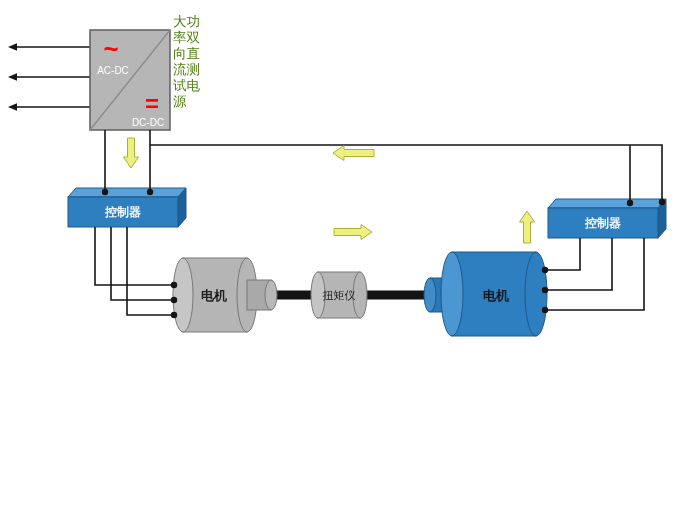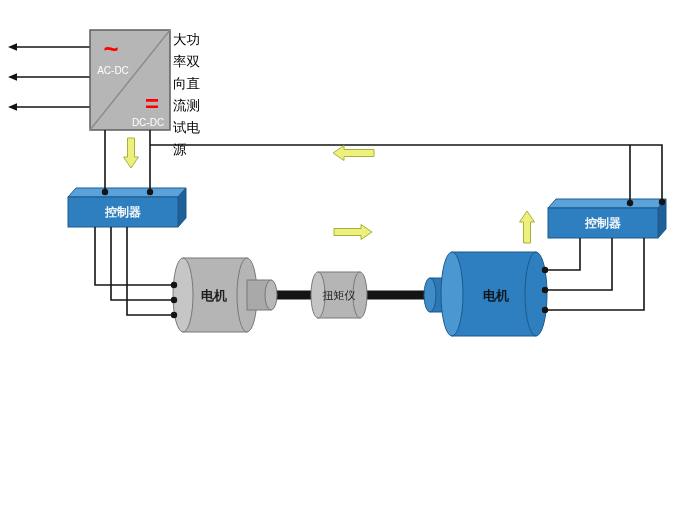--- a/index.html
+++ b/index.html
@@ -8,25 +8,25 @@
     width: 675px;
     height: 512px;
     background: #ffffff;
     font-family: "Liberation Sans", sans-serif;
     overflow: hidden;
   }
   .stage svg { position: absolute; left: 0; top: 0; }
   .ps-name {
     position: absolute;
     left: 173px;
-    top: 29px;
+    top: 14px;
     width: 29px;
     font-size: 13.5px;
-    line-height: 22px;
-    color: #000000;
+    line-height: 16px;
+    color: #4d7c0f;
     letter-spacing: 0;
     word-break: break-all;
   }
   text { font-family: "Liberation Sans", sans-serif; }
 </style>
 </head>
 <body>
 
 <div class="stage">
   <svg width="675" height="512" viewBox="0 0 675 512">

